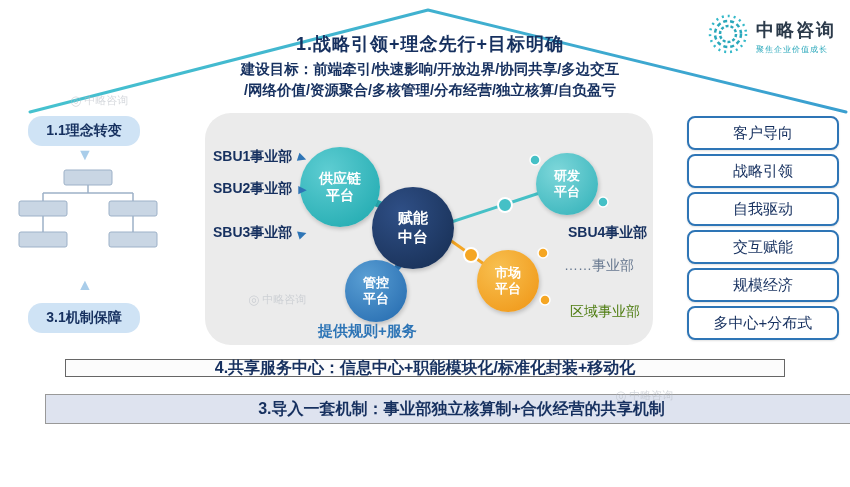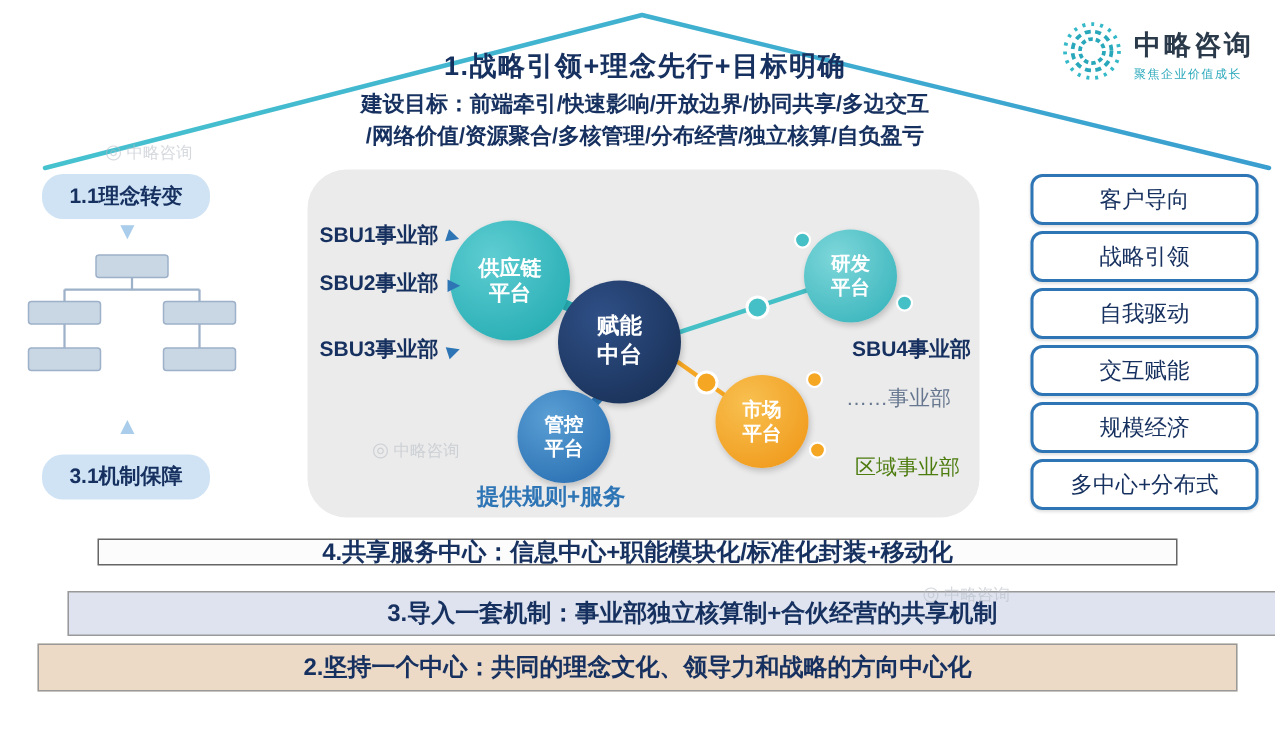--- a/index.html
+++ b/index.html
@@ -189,21 +189,20 @@
 
   <div class="feature f0">客户导向</div>
   <div class="feature f1">战略引领</div>
   <div class="feature f2">自我驱动</div>
   <div class="feature f3">交互赋能</div>
   <div class="feature f5">多中心+分布式</div>
   <div class="feature f4">规模经济</div>
 
   <div class="bar bar4">4.共享服务中心：信息中心+职能模块化/标准化封装+移动化</div>
   <div class="bar bar3">3.导入一套机制：事业部独立核算制+合伙经营的共享机制</div>
-  <div class="bar bar2">2.坚持一个中心：共同的理念文化、领导力和战略的方向中心化</div>
 
   <div class="wm wm1">
     <span class="wm-icon">◎</span>
     <span>中略咨询</span>
   </div>
   <div class="wm wm2">
     <span class="wm-icon">◎</span>
     <span>中略咨询</span>
   </div>
   <div class="wm wm3">

